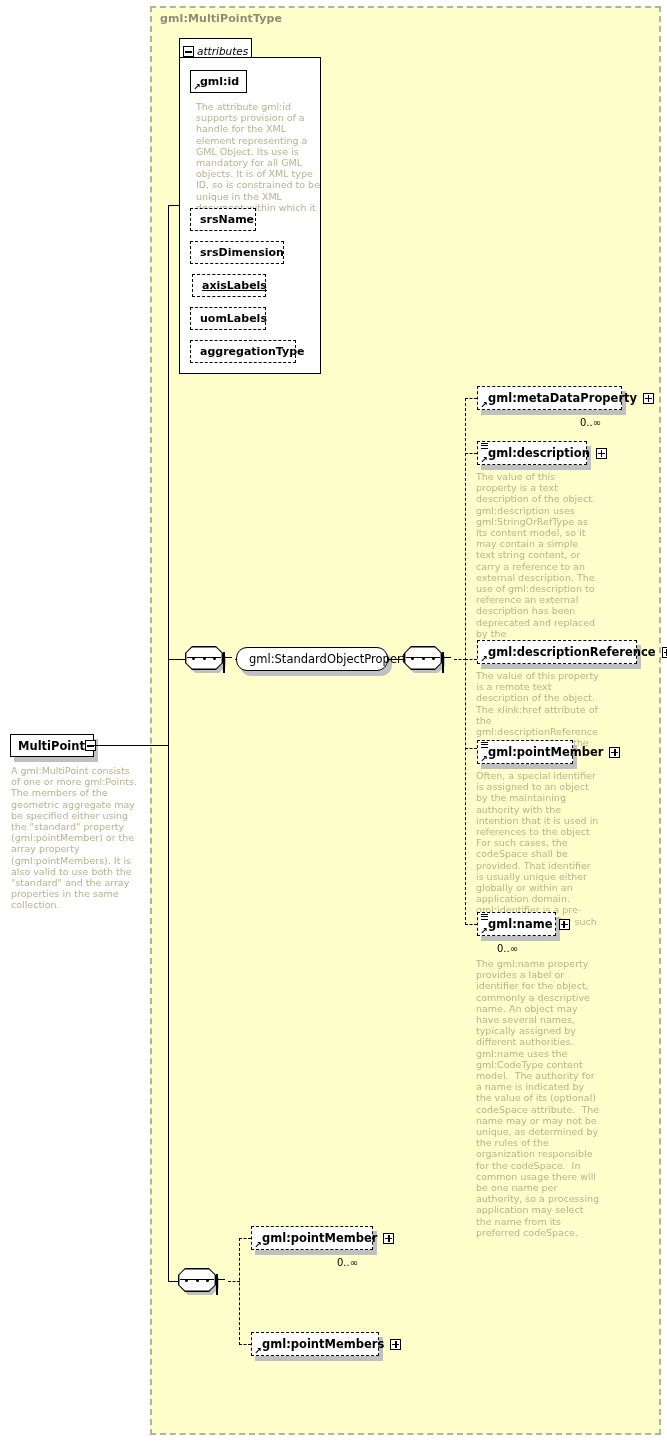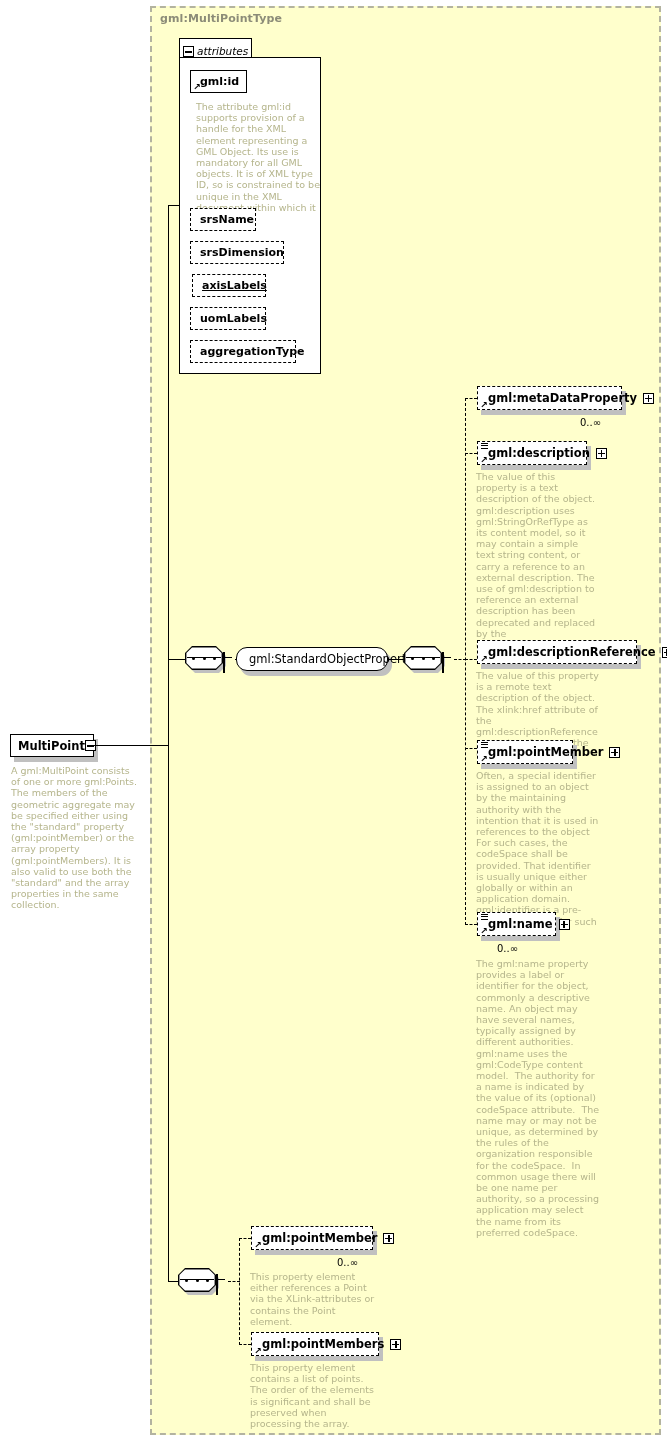--- a/index.html
+++ b/index.html
@@ -316,23 +316,21 @@
   <div class="dln dhl" style="left:239px;top:1238px;width:12px;"></div>
   <div class="dln dhl" style="left:239px;top:1344px;width:12px;"></div>
 
   <div class="elem-shadow" style="left:255px;top:1231px;width:122px;height:24px;"></div>
   <div class="elem" style="left:251px;top:1226px;width:122px;">
     <span class="el-arrow">↗</span>
     <span class="lbl">gml:pointMember</span>
     <span class="plus-box"></span>
   </div>
   <div class="card" style="left:337px;top:1257px;">0..∞</div>
-  <div class="doc" style="left:250px;top:1271px;width:127px;">This property element either references a Point via the XLink-attributes or contains the Point element.</div>
 
   <div class="elem-shadow" style="left:255px;top:1337px;width:128px;height:24px;"></div>
   <div class="elem" style="left:251px;top:1332px;width:128px;">
     <span class="el-arrow">↗</span>
     <span class="lbl">gml:pointMembers</span>
     <span class="plus-box"></span>
   </div>
-  <div class="doc" style="left:250px;top:1362px;width:127px;">This property element contains a list of points. The order of the elements is significant and shall be preserved when processing the array.</div>
 
 </div>
 
 </body></html>

